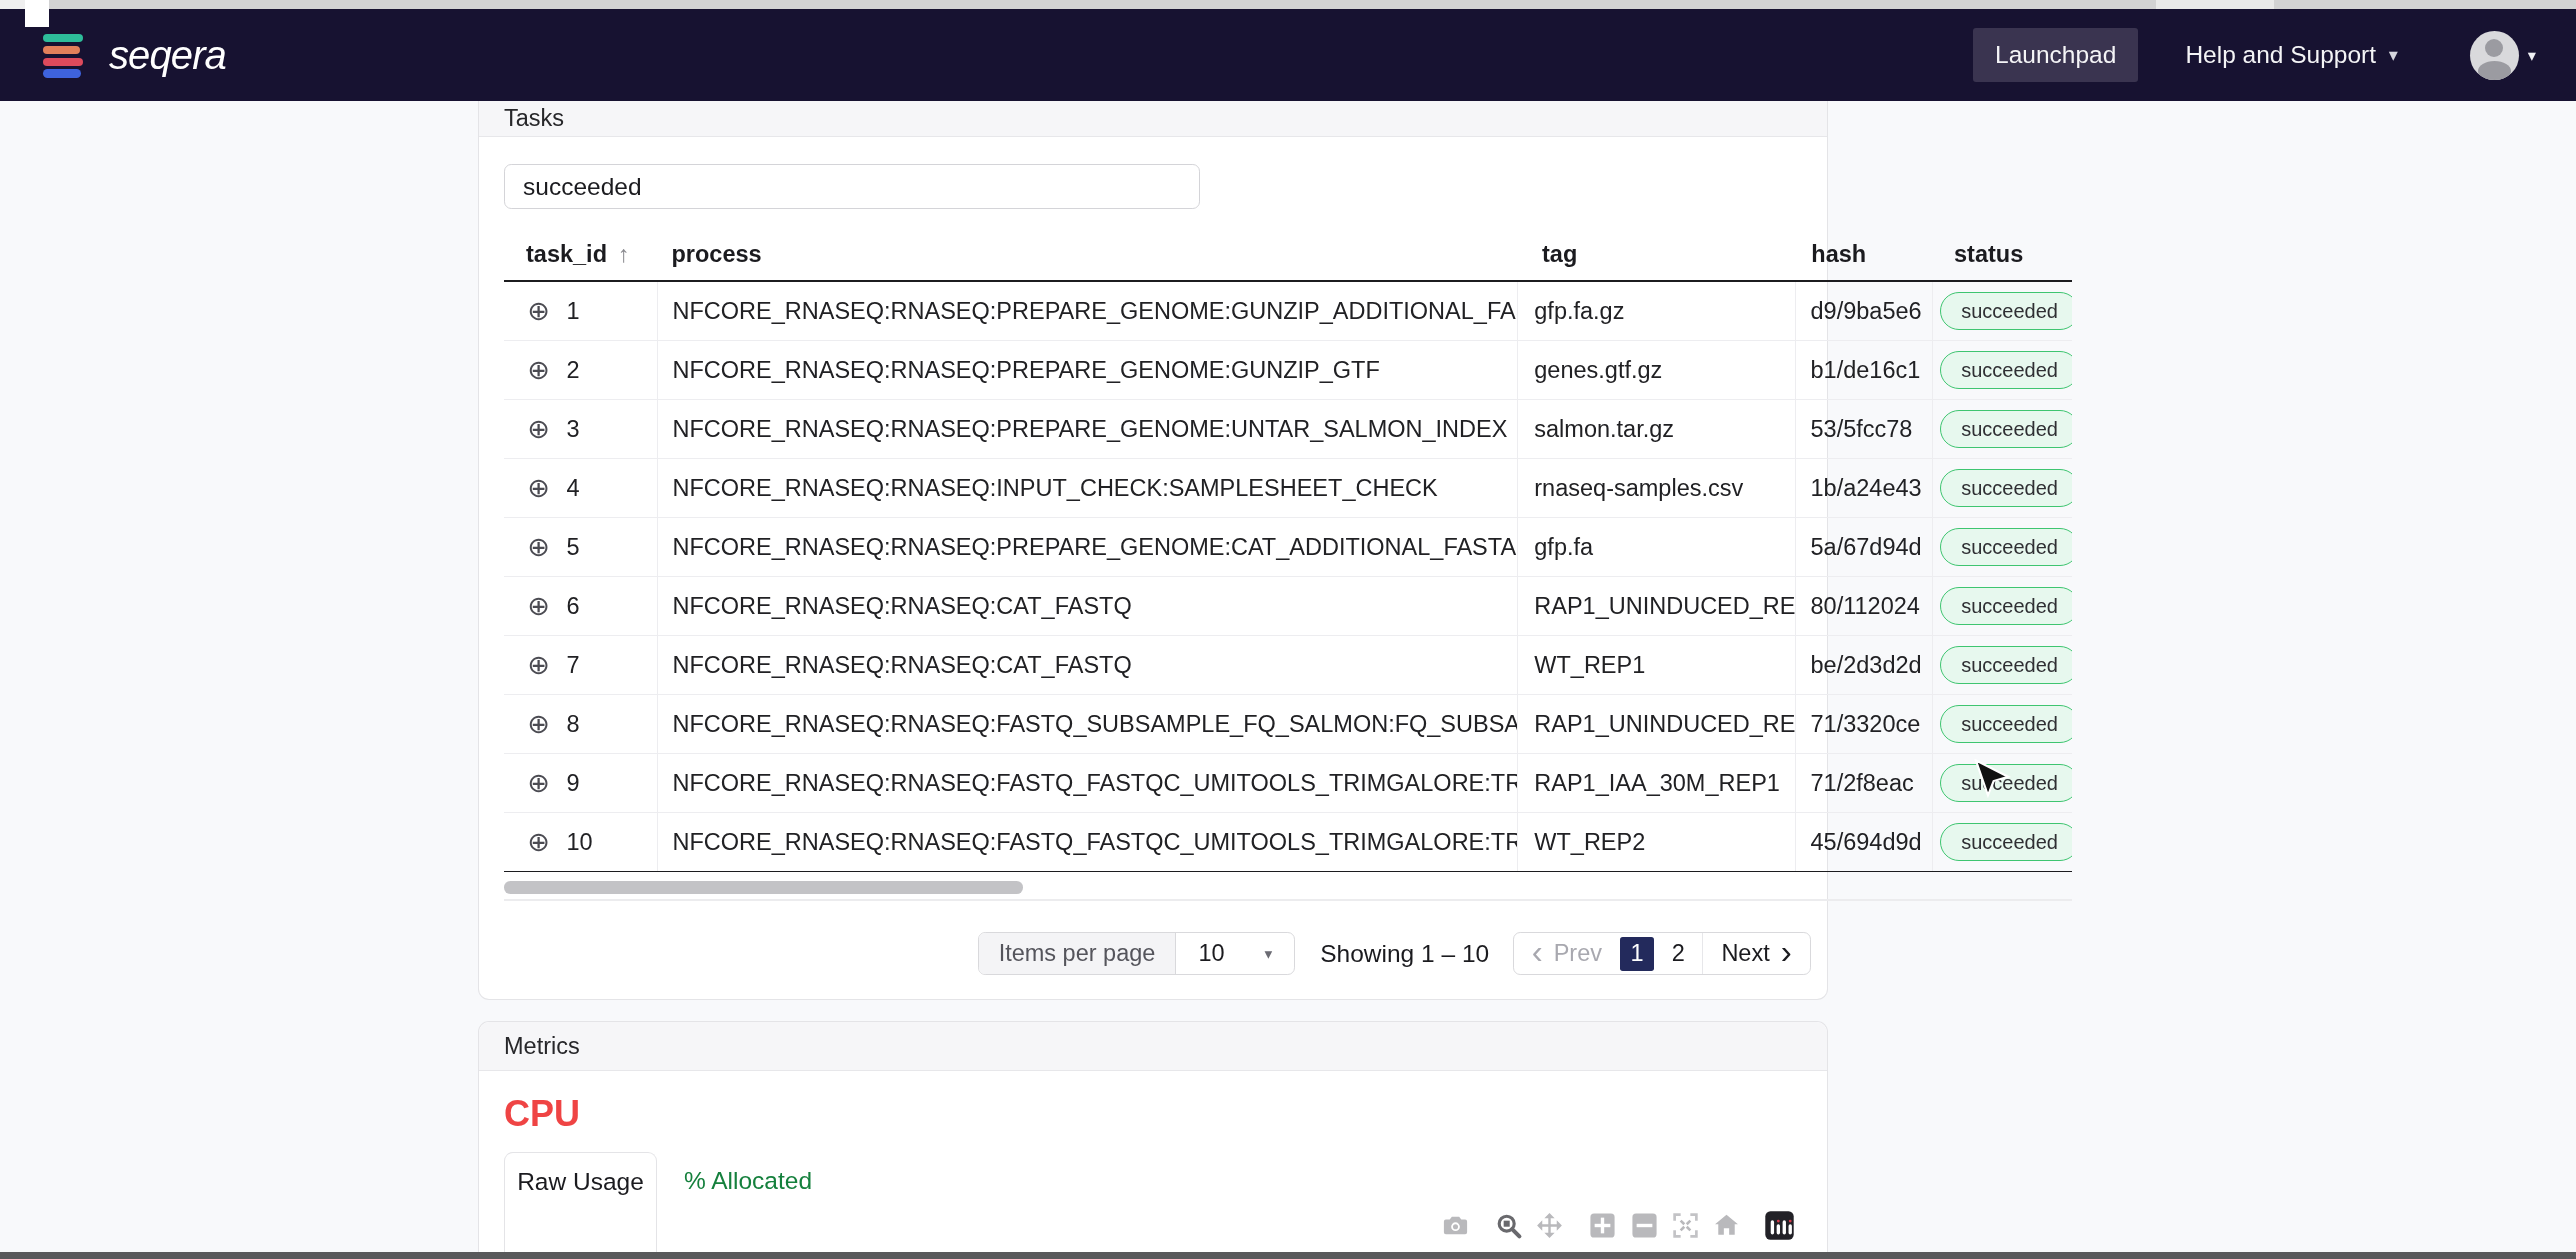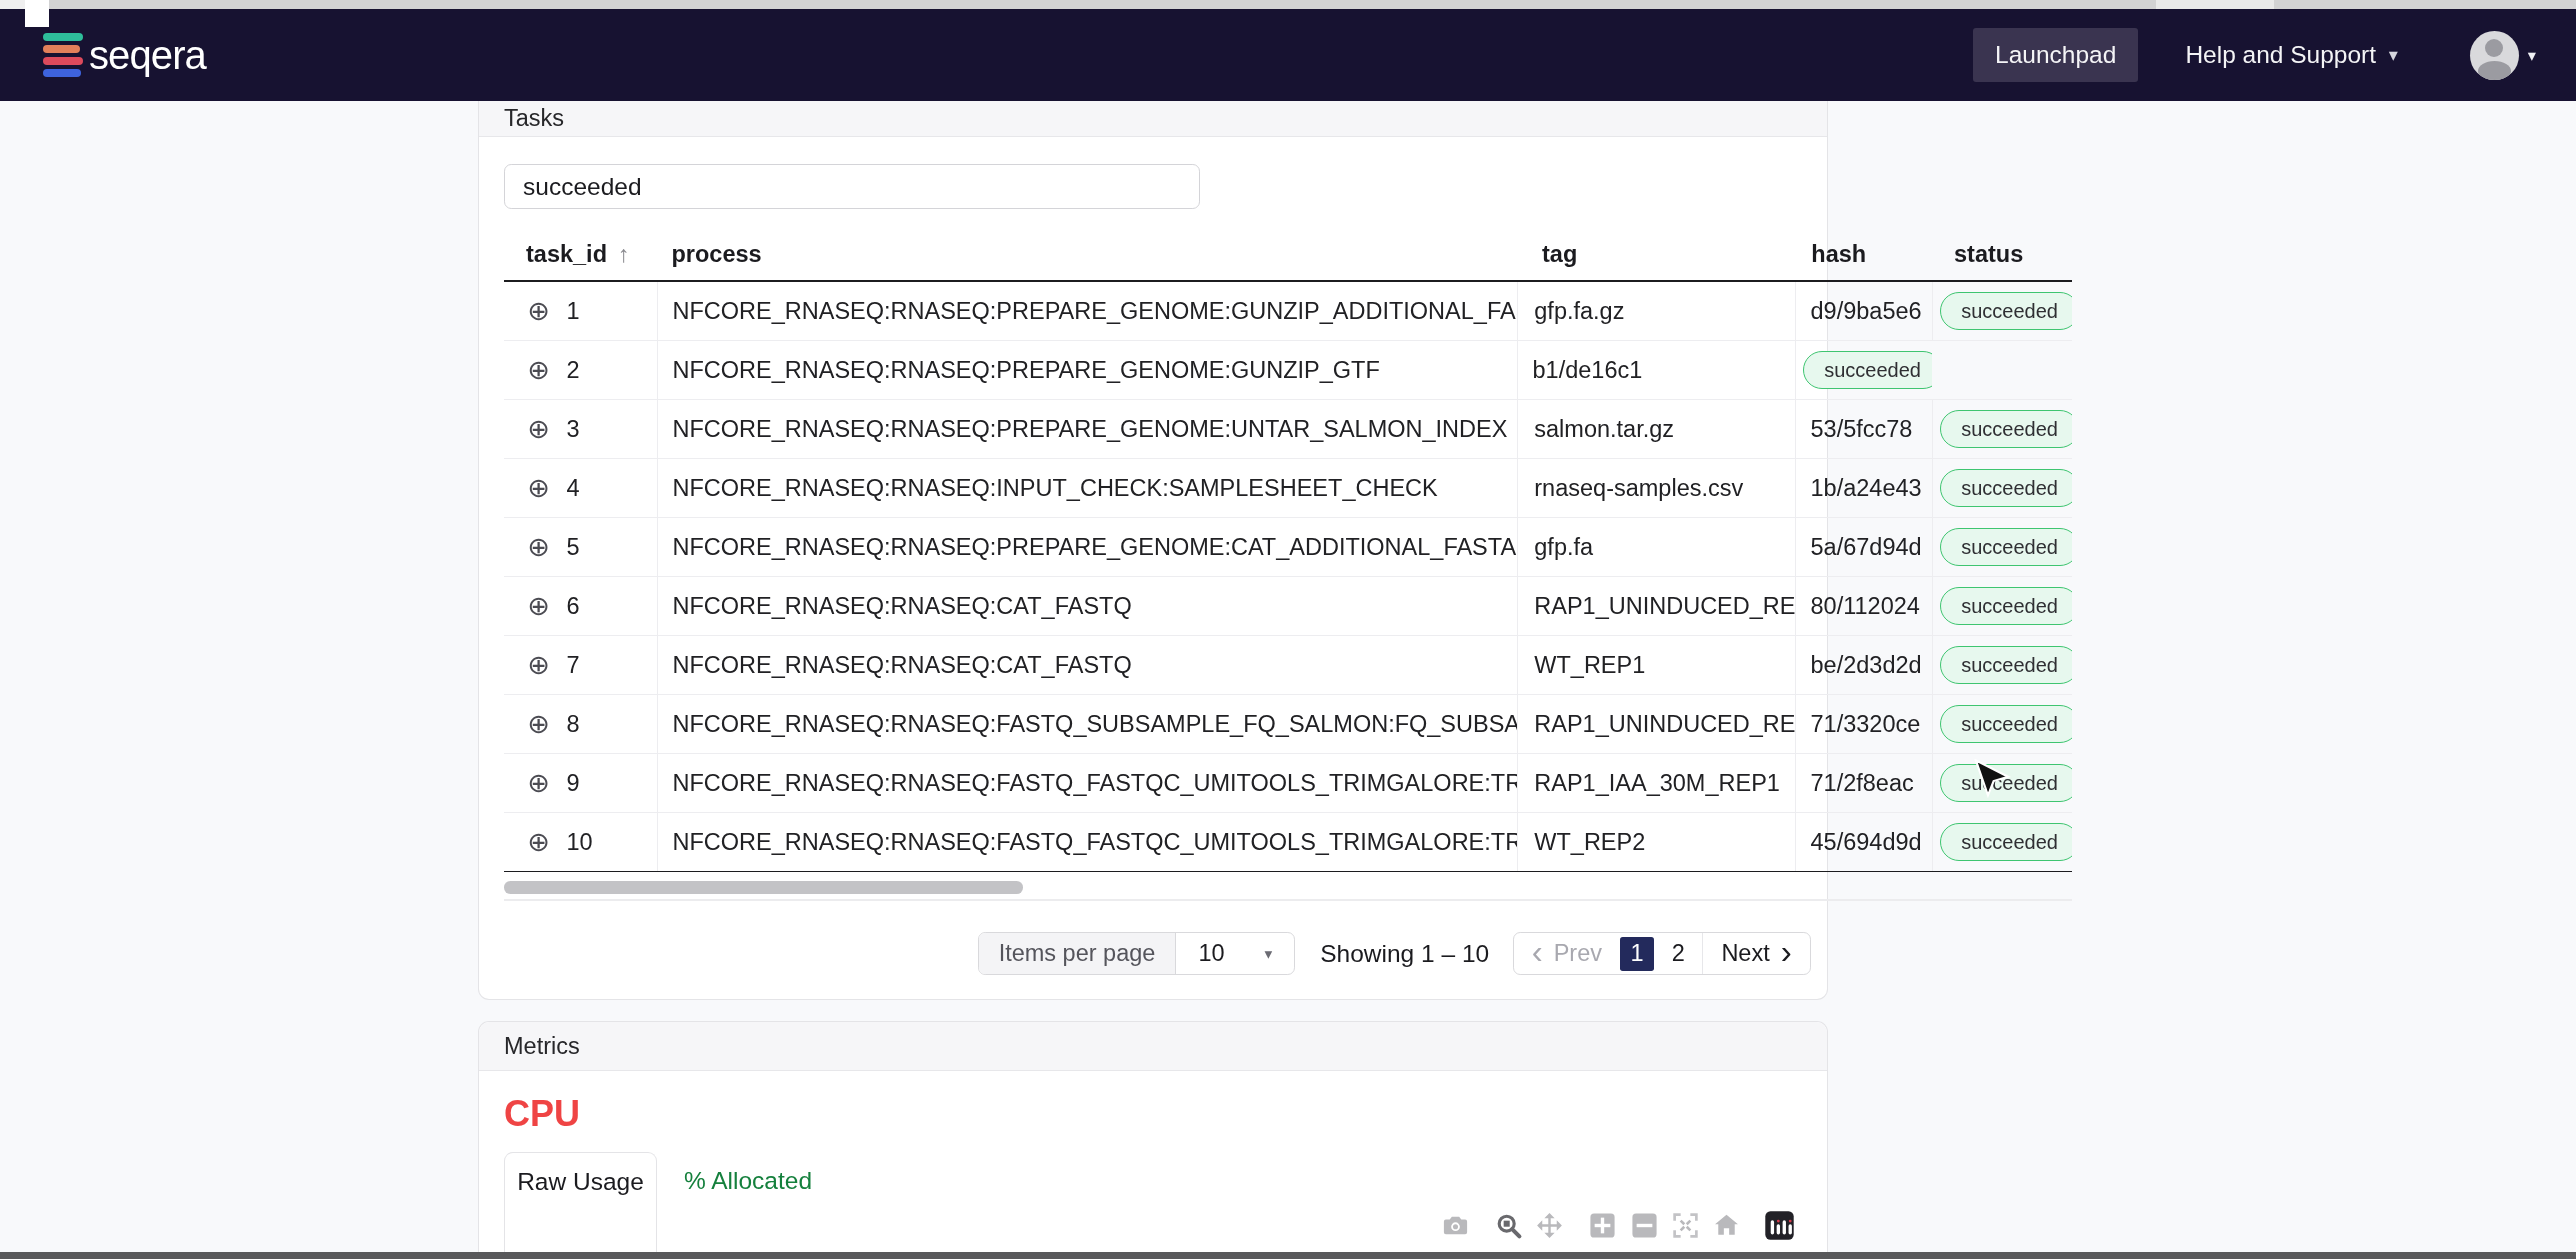--- a/index.html
+++ b/index.html
@@ -11,21 +11,21 @@
     color:#1b1b1f;
   }
   
   .top-strip { position:absolute; left:0; top:0; width:2576px; height:9px; background:#d2d2d3; z-index:6; }
   .strip-seg-light { position:absolute; left:0; top:0; width:27px; height:9px; background:#efefef; }
   .strip-seg-light2 { position:absolute; left:2156px; top:0; width:118px; height:9px; background:#e9e9e9; }
   .strip-notch { position:absolute; left:25px; top:0; width:23.5px; height:27px; background:#ffffff; z-index:7; }
 
   
   .navbar { position:absolute; left:0; top:9px; width:2576px; height:92px; background:#171231; display:flex; align-items:center; z-index:5; }
-  .brand { display:flex; align-items:center; gap:6px; margin-left:43px; }
+  .brand { display:flex; align-items:flex-end; gap:26px; margin-left:43px;font-style:italic; }
   .logo-bars { display:flex; flex-direction:column; gap:3.6px; width:40px; }
   .logo-bar { height:8.2px; border-radius:4.5px; }
   .logo-bar.b1 { background:#2ebd9a; width:40px; }
   .logo-bar.b2 { background:#e2805a; width:37px; }
   .logo-bar.b3 { background:#dd4a5c; width:40px; }
   .logo-bar.b4 { background:#3e63dd; width:38px; }
   .brand-name { color:#ffffff; font-size:40px; font-weight:500; letter-spacing:-0.9px; }
   .nav-right { margin-left:auto; margin-right:40px; display:flex; align-items:center; }
   .launchpad-btn { background:#3a3450; color:#f4f4f6; font-size:24.5px; height:54px; padding:0 22px; border-radius:3px; display:flex; align-items:center; cursor:default; }
   .help-menu { margin-left:47px; color:#f4f4f6; font-size:24.5px; display:flex; align-items:center; gap:12.7px; }
@@ -166,20 +166,21 @@
       <div class="td td-status">
           <span class="badge">succeeded</span>
         </div>
     </div>
     <div class="trow">
       <div class="td td-id">
           <span class="expand-icon">⊕</span>
           <span>2</span>
         </div>
       <div class="td td-process">NFCORE_RNASEQ:RNASEQ:PREPARE_GENOME:GUNZIP_GTF</div>
+      <div class="td td-tag">genes.gtf.gz</div>
       <div class="td td-hash">b1/de16c1</div>
       <div class="td td-status">
           <span class="badge">succeeded</span>
         </div>
     </div>
     <div class="trow">
       <div class="td td-id">
           <span class="expand-icon">⊕</span>
           <span>3</span>
         </div>

